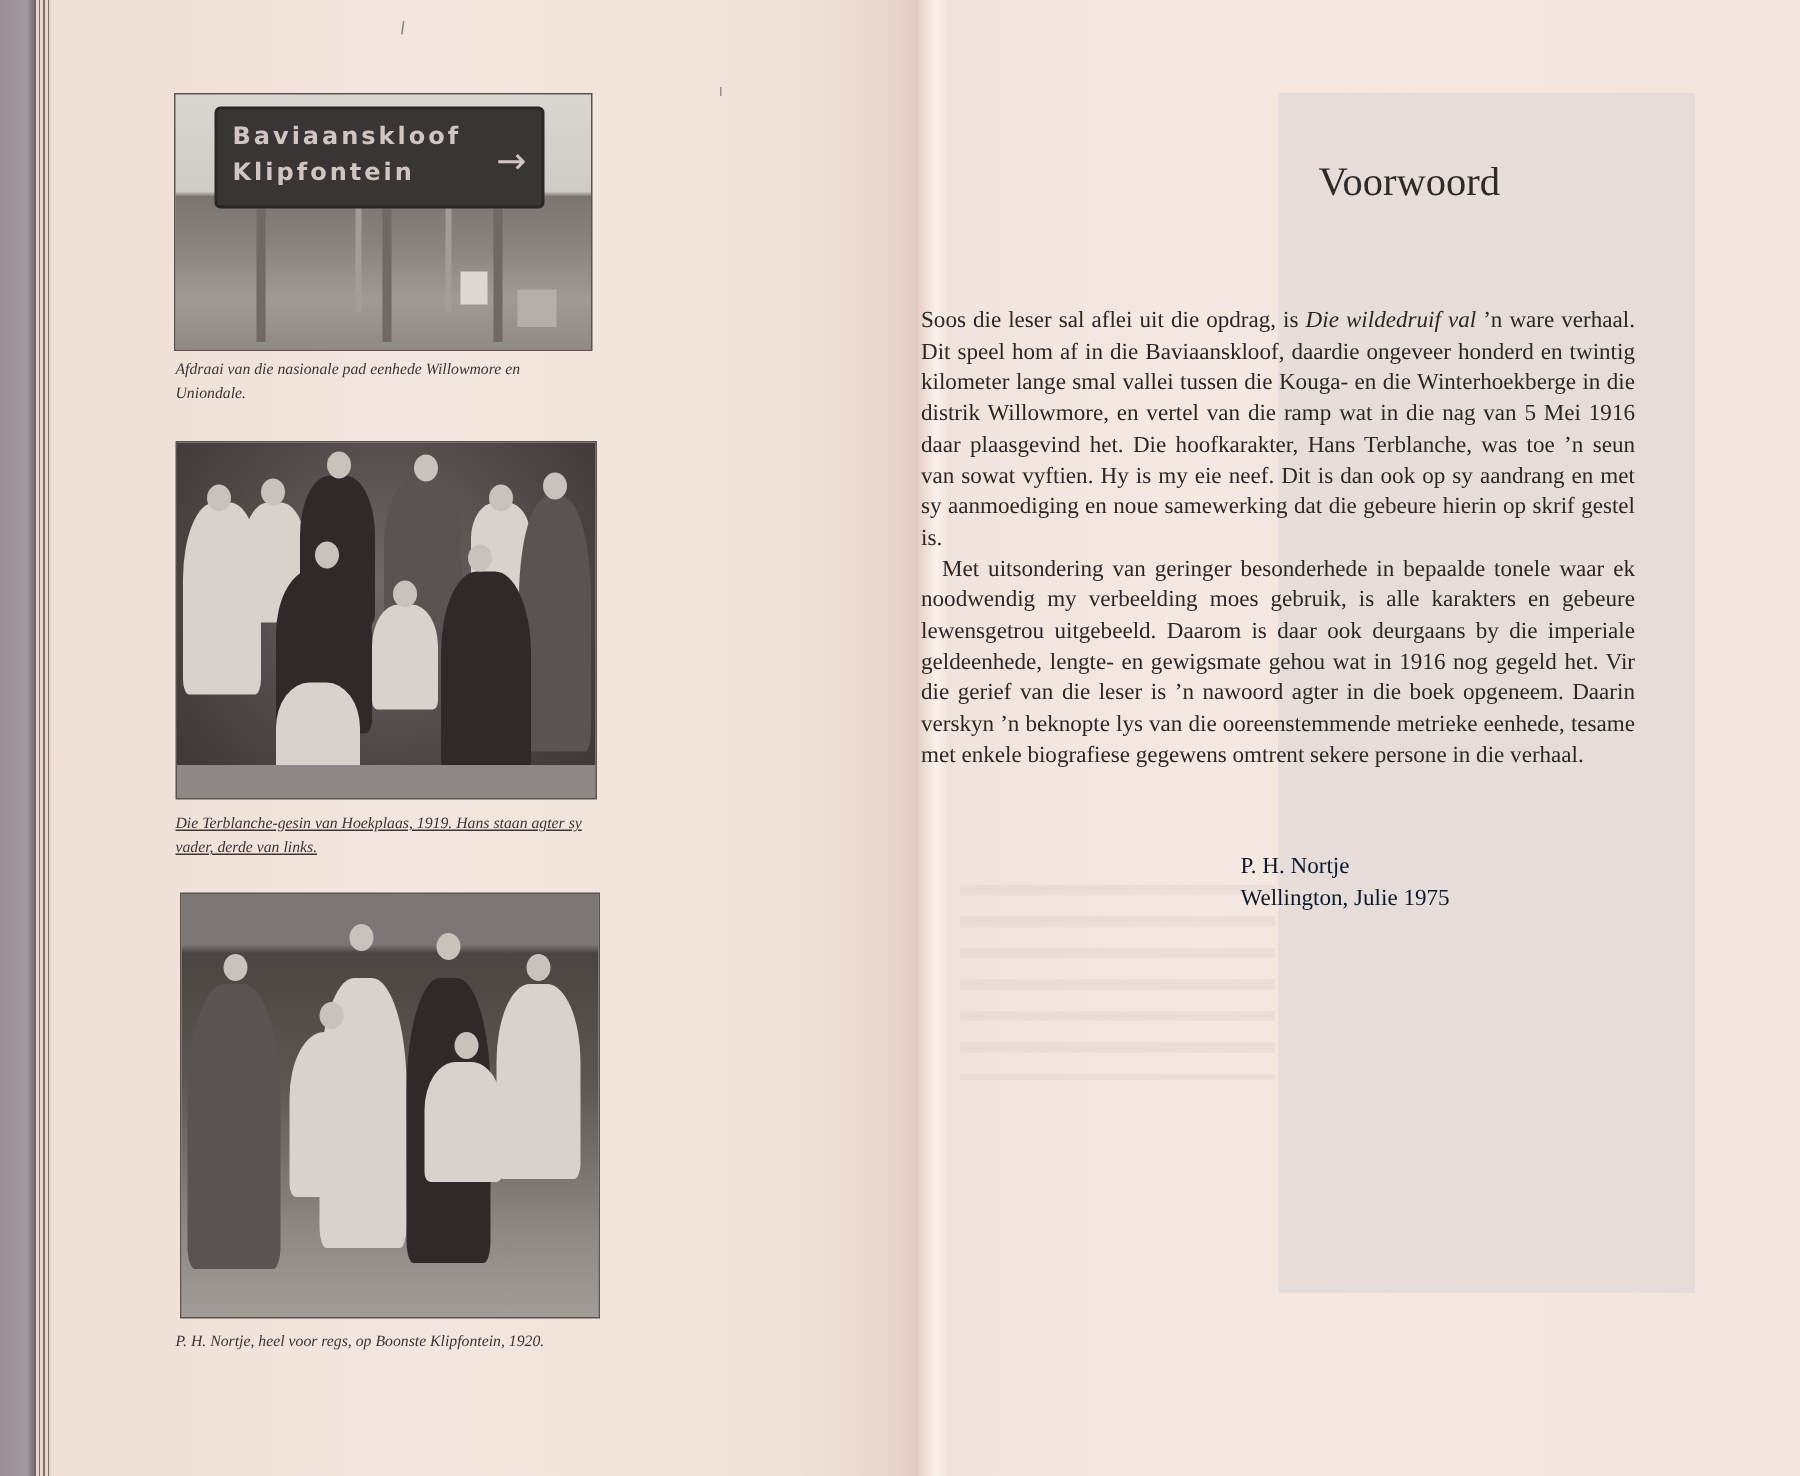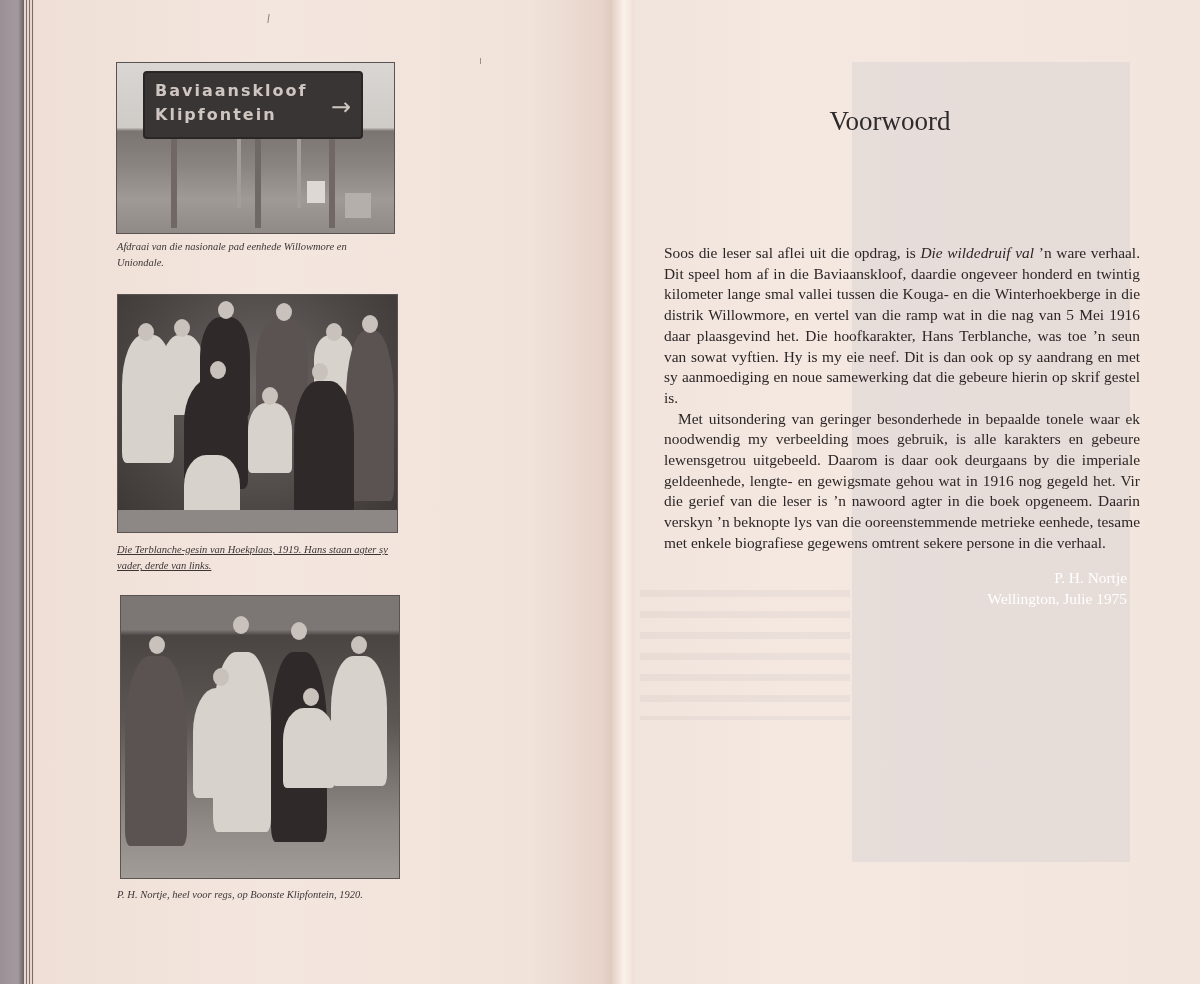--- a/index.html
+++ b/index.html
@@ -89,34 +89,33 @@
     .caption {
       position: absolute; left: 117px; width: 278px;
       font-style: italic; font-size: 10.5px; line-height: 16px;
       color: #3c3536;
     }
     .caption.c1 { top: 239px; }
     .caption.c2 { top: 542px; text-decoration: underline; }
     .caption.c3 { top: 887px; }
     .title {
       position: absolute; left: 780px; top: 106px; width: 220px;
-      text-align: center; font-size: 27px; color: #2f2a2a;
+      text-align: right; font-size: 27px; color: #2f2a2a;
     }
     .body-text {
-      position: absolute; left: 664px; top: 204px; width: 476px;
+      position: absolute; left: 614px; top: 204px; width: 476px;
       font-size: 15.4px; line-height: 20.7px; color: #2c2626;
       text-align: justify;
-      margin-top: 39px;
     }
     .body-text p { margin: 0; }
     .body-text p.indent { text-indent: 14px; }
     .body-text em { font-style: italic; }
     .signature {
-      position: absolute; right: 73px; width: 300px; text-align: right;
-      font-size: 15.4px; line-height: 20.7px; color: #ffffff;
+      position: absolute; right: 73px; width: 300px; text-align: left;
+      font-size: 15.4px; line-height: 20.7px; color: #0f172a;
     }
     .signature.s1 { top: 568px; }
     .signature.s2 { top: 589px; }
     .tick-mark {
       position: absolute; left: 268px; top: 14px; width: 1px; height: 9px; background: #8a7f7f;
       transform: rotate(8deg);
     }
     .tick-mark2 {
       position: absolute; left: 480px; top: 58px; width: 1px; height: 6px; background: #9a8f8f;
     }

